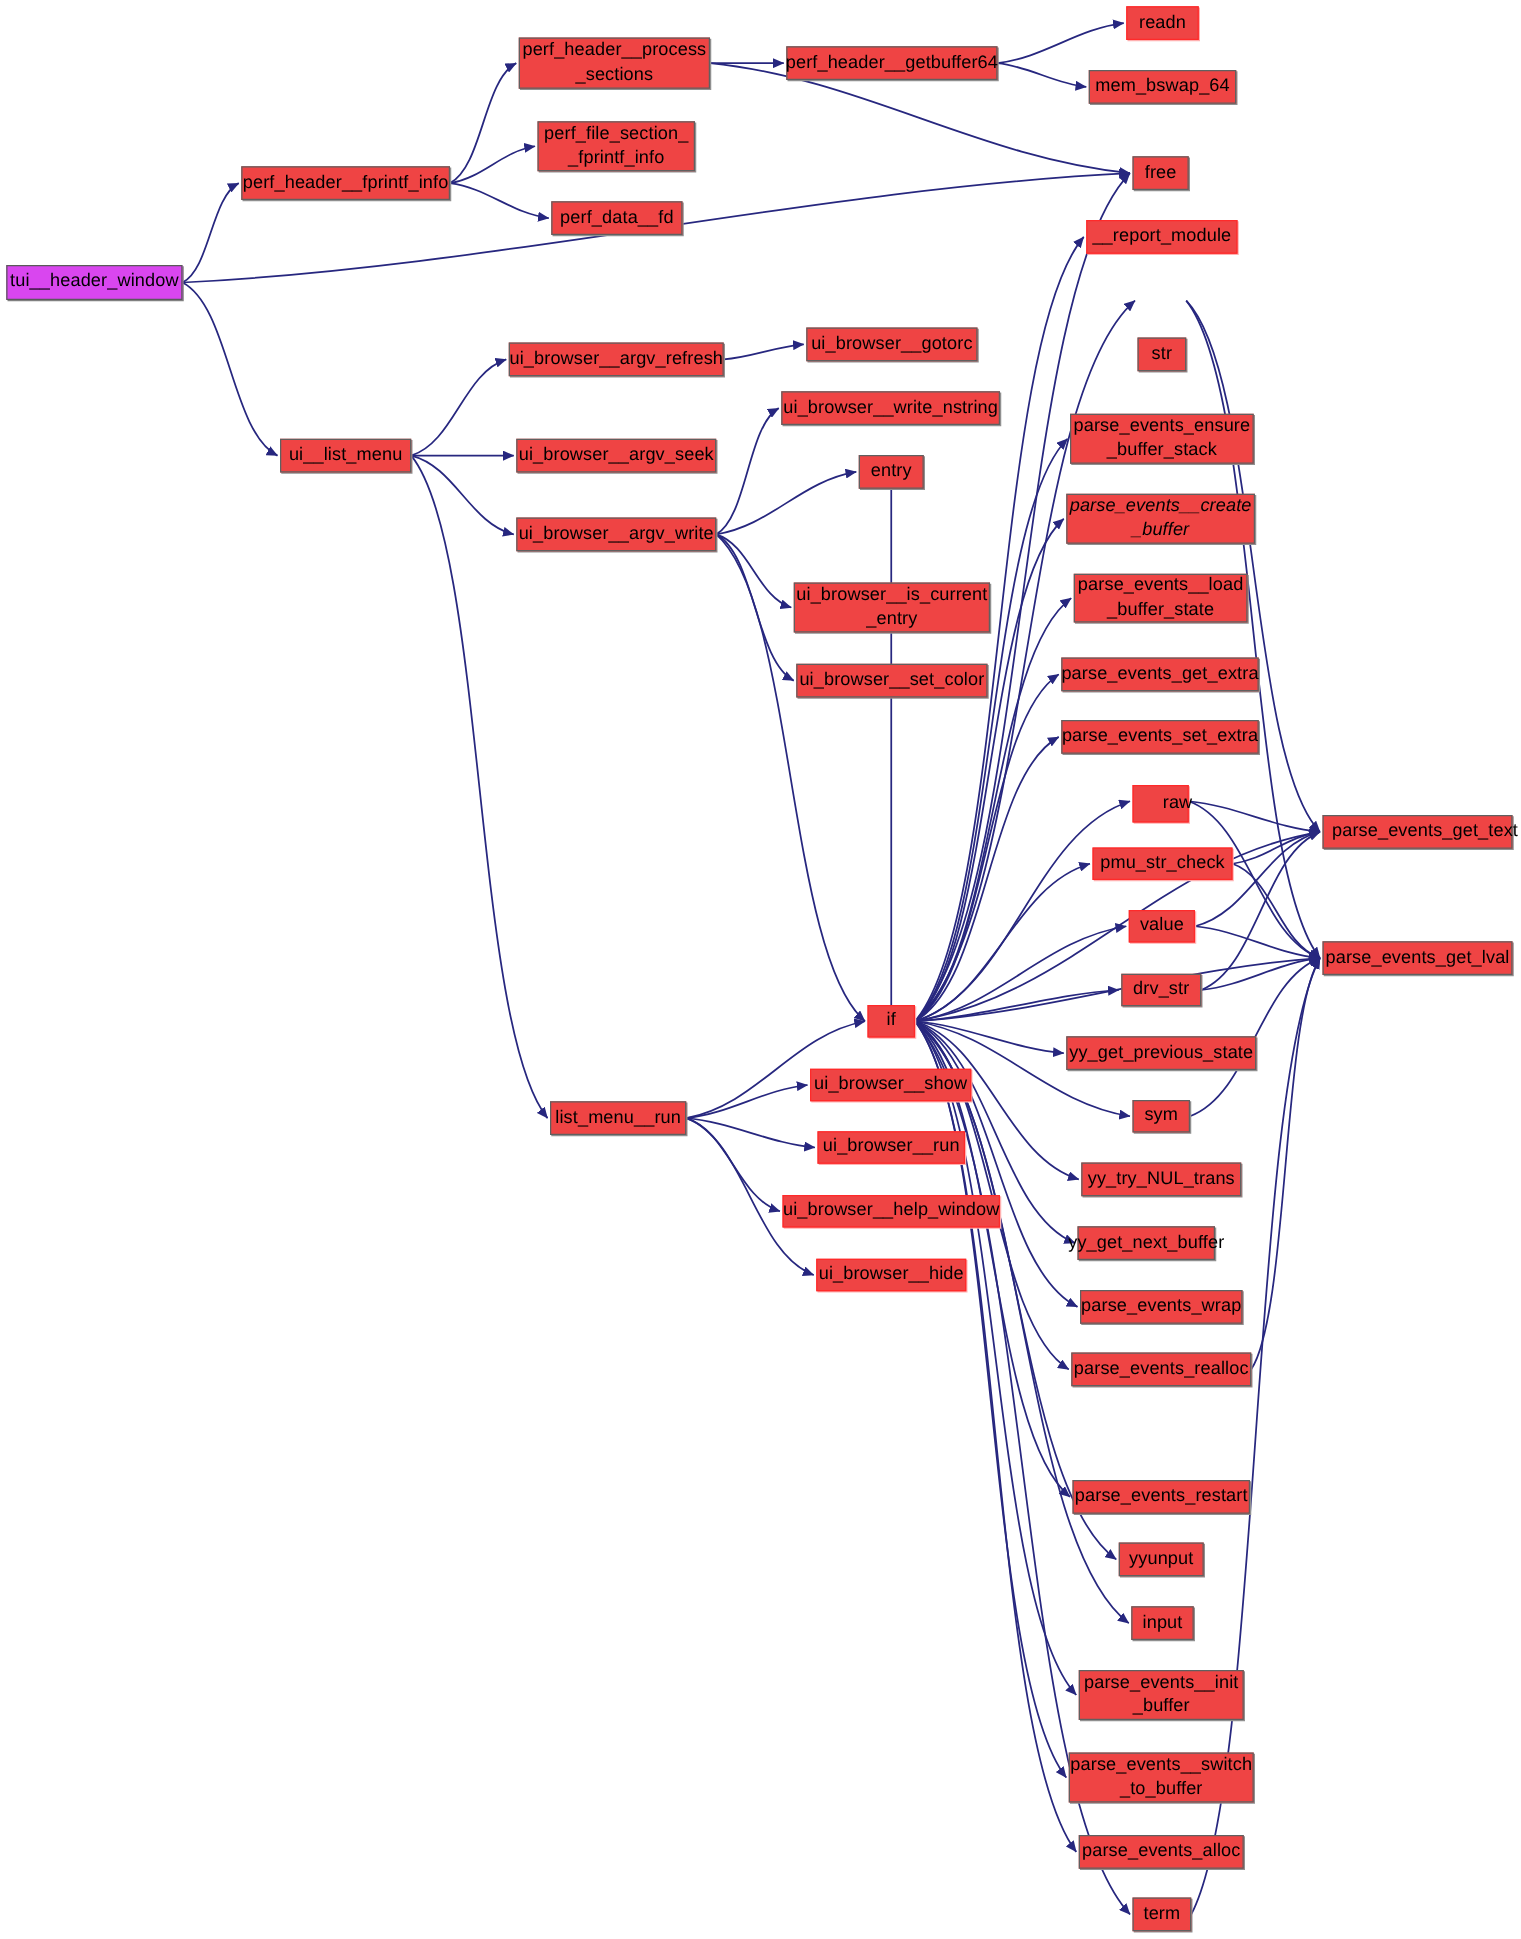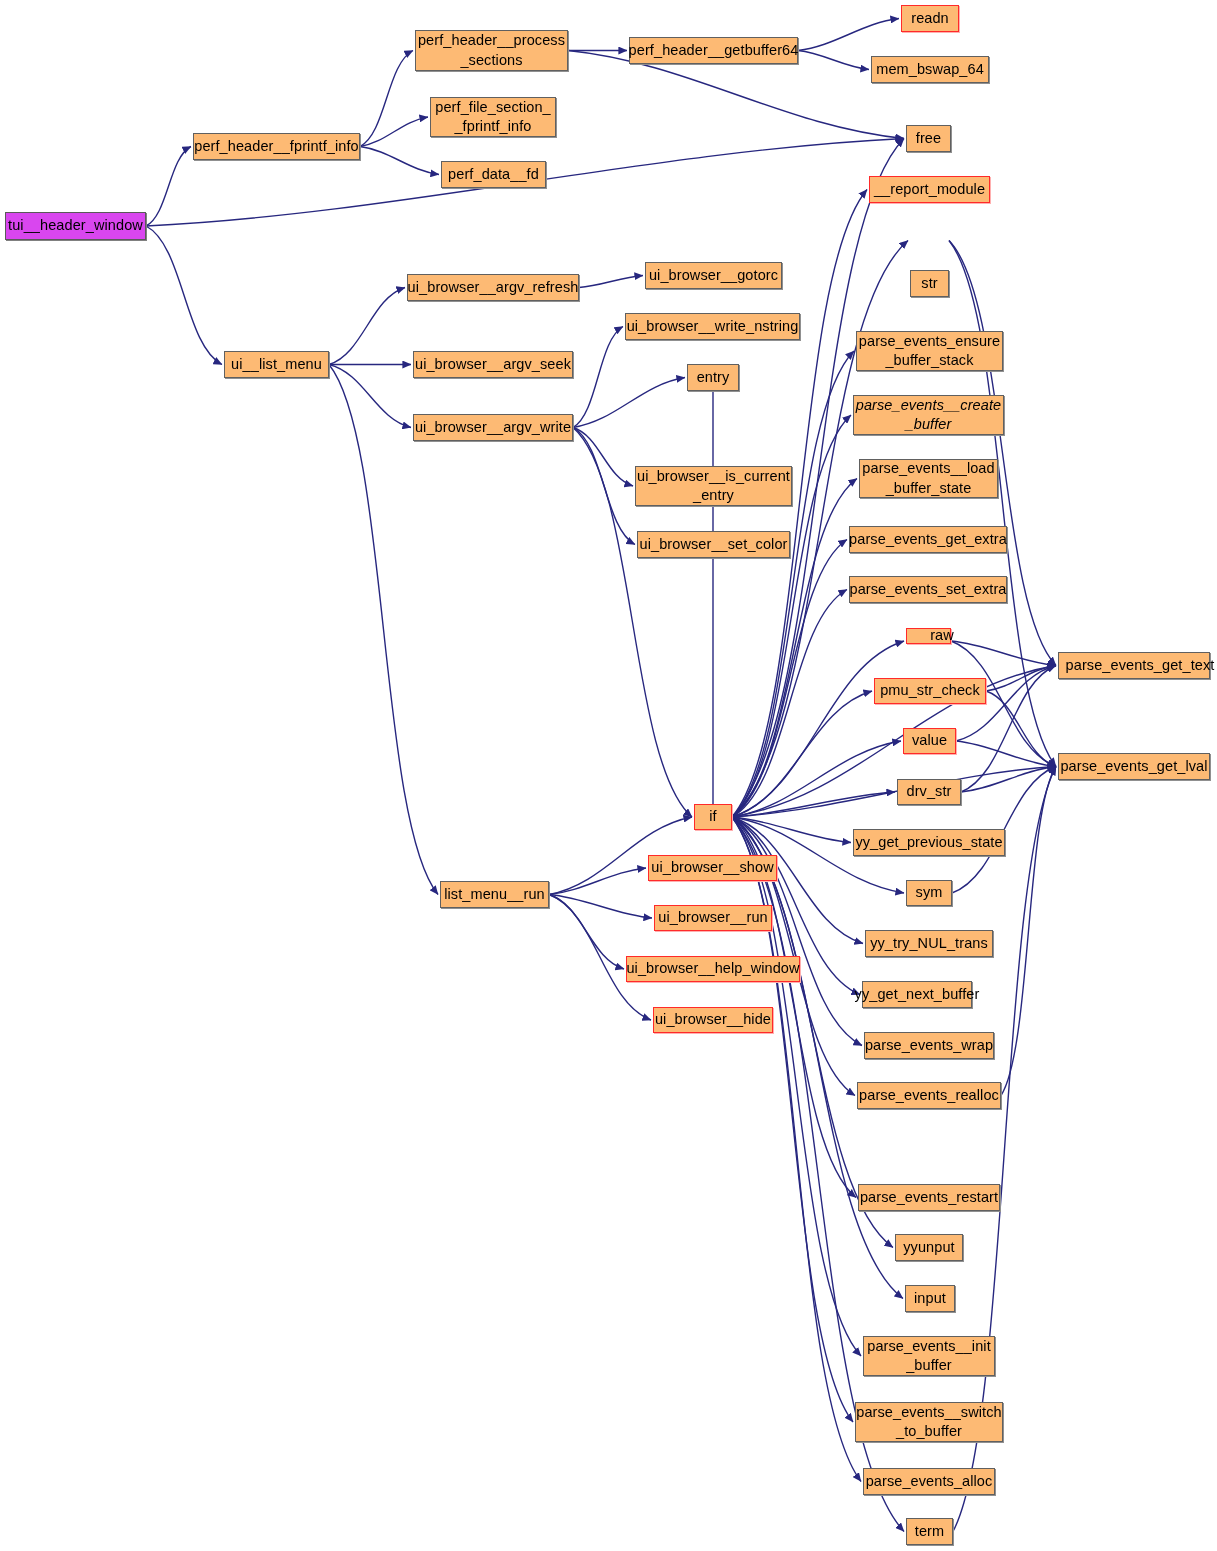--- a/index.html
+++ b/index.html
@@ -8,21 +8,21 @@
     width:1217px;
     height:1551px;
     background:#ffffff;
     font-family:"Liberation Sans","DejaVu Sans",sans-serif;
     overflow:hidden;
   }
   #edges{position:absolute;left:0;top:0;width:1217px;height:1551px;}
   .node{
     position:absolute;
     box-sizing:border-box;
-    background:#fdba74;
+    background:#ef4444;
     border:1px solid #404040;
     display:flex;
     align-items:center;
     justify-content:center;
     text-align:center;
     font-size:14.5px;
     color:#000000;
     line-height:1.32;
     white-space:pre;
     letter-spacing:0.1px;
@@ -142,21 +142,21 @@
       <div class="node red" style="left: 626px; top: 956px; width: 174px; height: 26px;">ui_browser__help_window</div>
       <div class="node red" style="left: 653px; top: 1007px; width: 120px; height: 26px;">ui_browser__hide</div>
       <div class="node gray" style="left: 856px; top: 331px; width: 147px; height: 40px;">parse_events_ensure
 _buffer_stack</div>
       <div class="node gray" style="left: 853px; top: 395px; width: 151px; height: 40px; font-style: italic;">parse_events__create
 _buffer</div>
       <div class="node gray" style="left: 859px; top: 459px; width: 139px; height: 39px;">parse_events__load
 _buffer_state</div>
       <div class="node gray" style="left: 849px; top: 526px; width: 158px; height: 27px;">parse_events_get_extra</div>
       <div class="node gray" style="left: 849px; top: 576px; width: 158px; height: 27px;">parse_events_set_extra</div>
-      <div class="node red" style="left: 906px; top: 628px; width: 45px; height: 16px; padding-left: 27px;">raw</div>
+      <div class="node red" style="left: 906px; top: 628px; width: 45px; height: 30px; padding-left: 27px;">raw</div>
       <div class="node red" style="left: 874px; top: 678px; width: 112px; height: 26px;">pmu_str_check</div>
       <div class="node red" style="left: 903px; top: 728px; width: 53px; height: 26px;">value</div>
       <div class="node gray" style="left: 897px; top: 779px; width: 64px; height: 26px;">drv_str</div>
       <div class="node gray" style="left: 853px; top: 829px; width: 152px; height: 27px;">yy_get_previous_state</div>
       <div class="node gray" style="left: 906px; top: 880px; width: 46px; height: 26px;">sym</div>
       <div class="node gray" style="left: 865px; top: 930px; width: 128px; height: 27px;">yy_try_NUL_trans</div>
       <div class="node gray" style="left: 862px; top: 981px; width: 110px; height: 27px;">yy_get_next_buffer</div>
       <div class="node gray" style="left: 864px; top: 1032px; width: 130px; height: 27px;">parse_events_wrap</div>
       <div class="node gray" style="left: 857px; top: 1082px; width: 144px; height: 27px;">parse_events_realloc</div>
       <div class="node gray" style="left: 858px; top: 1184px; width: 142px; height: 27px;">parse_events_restart</div>

